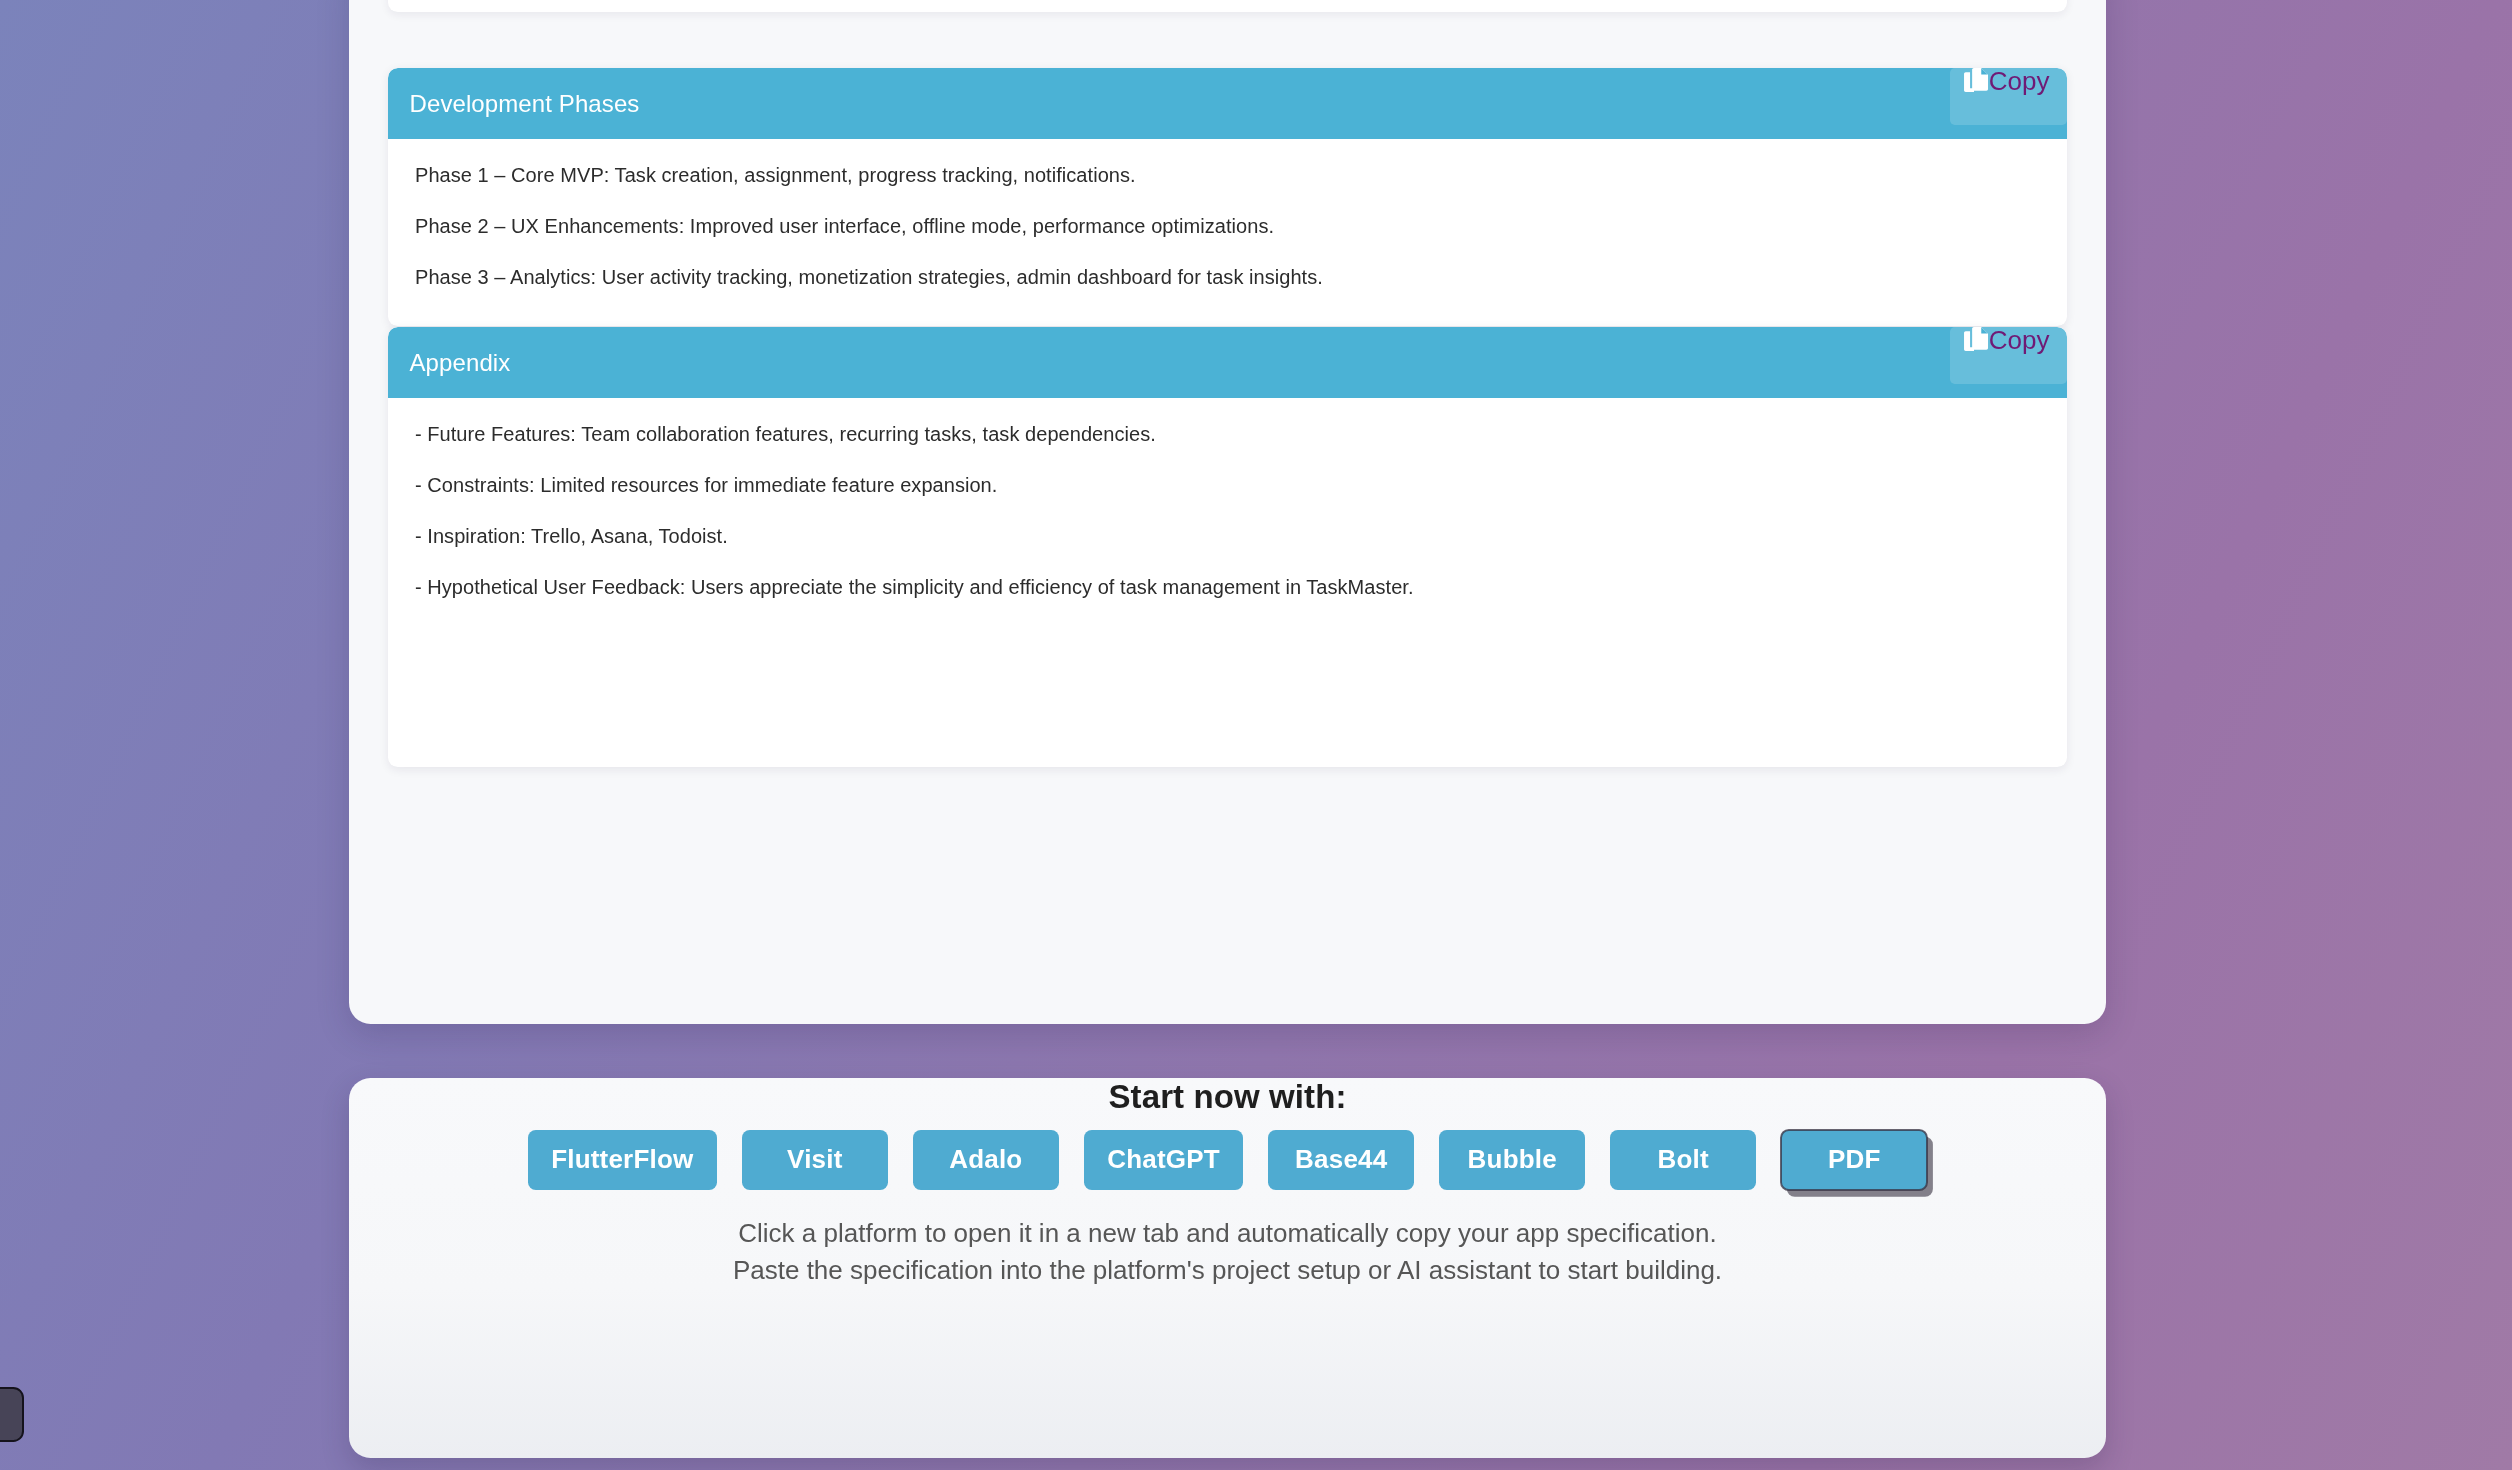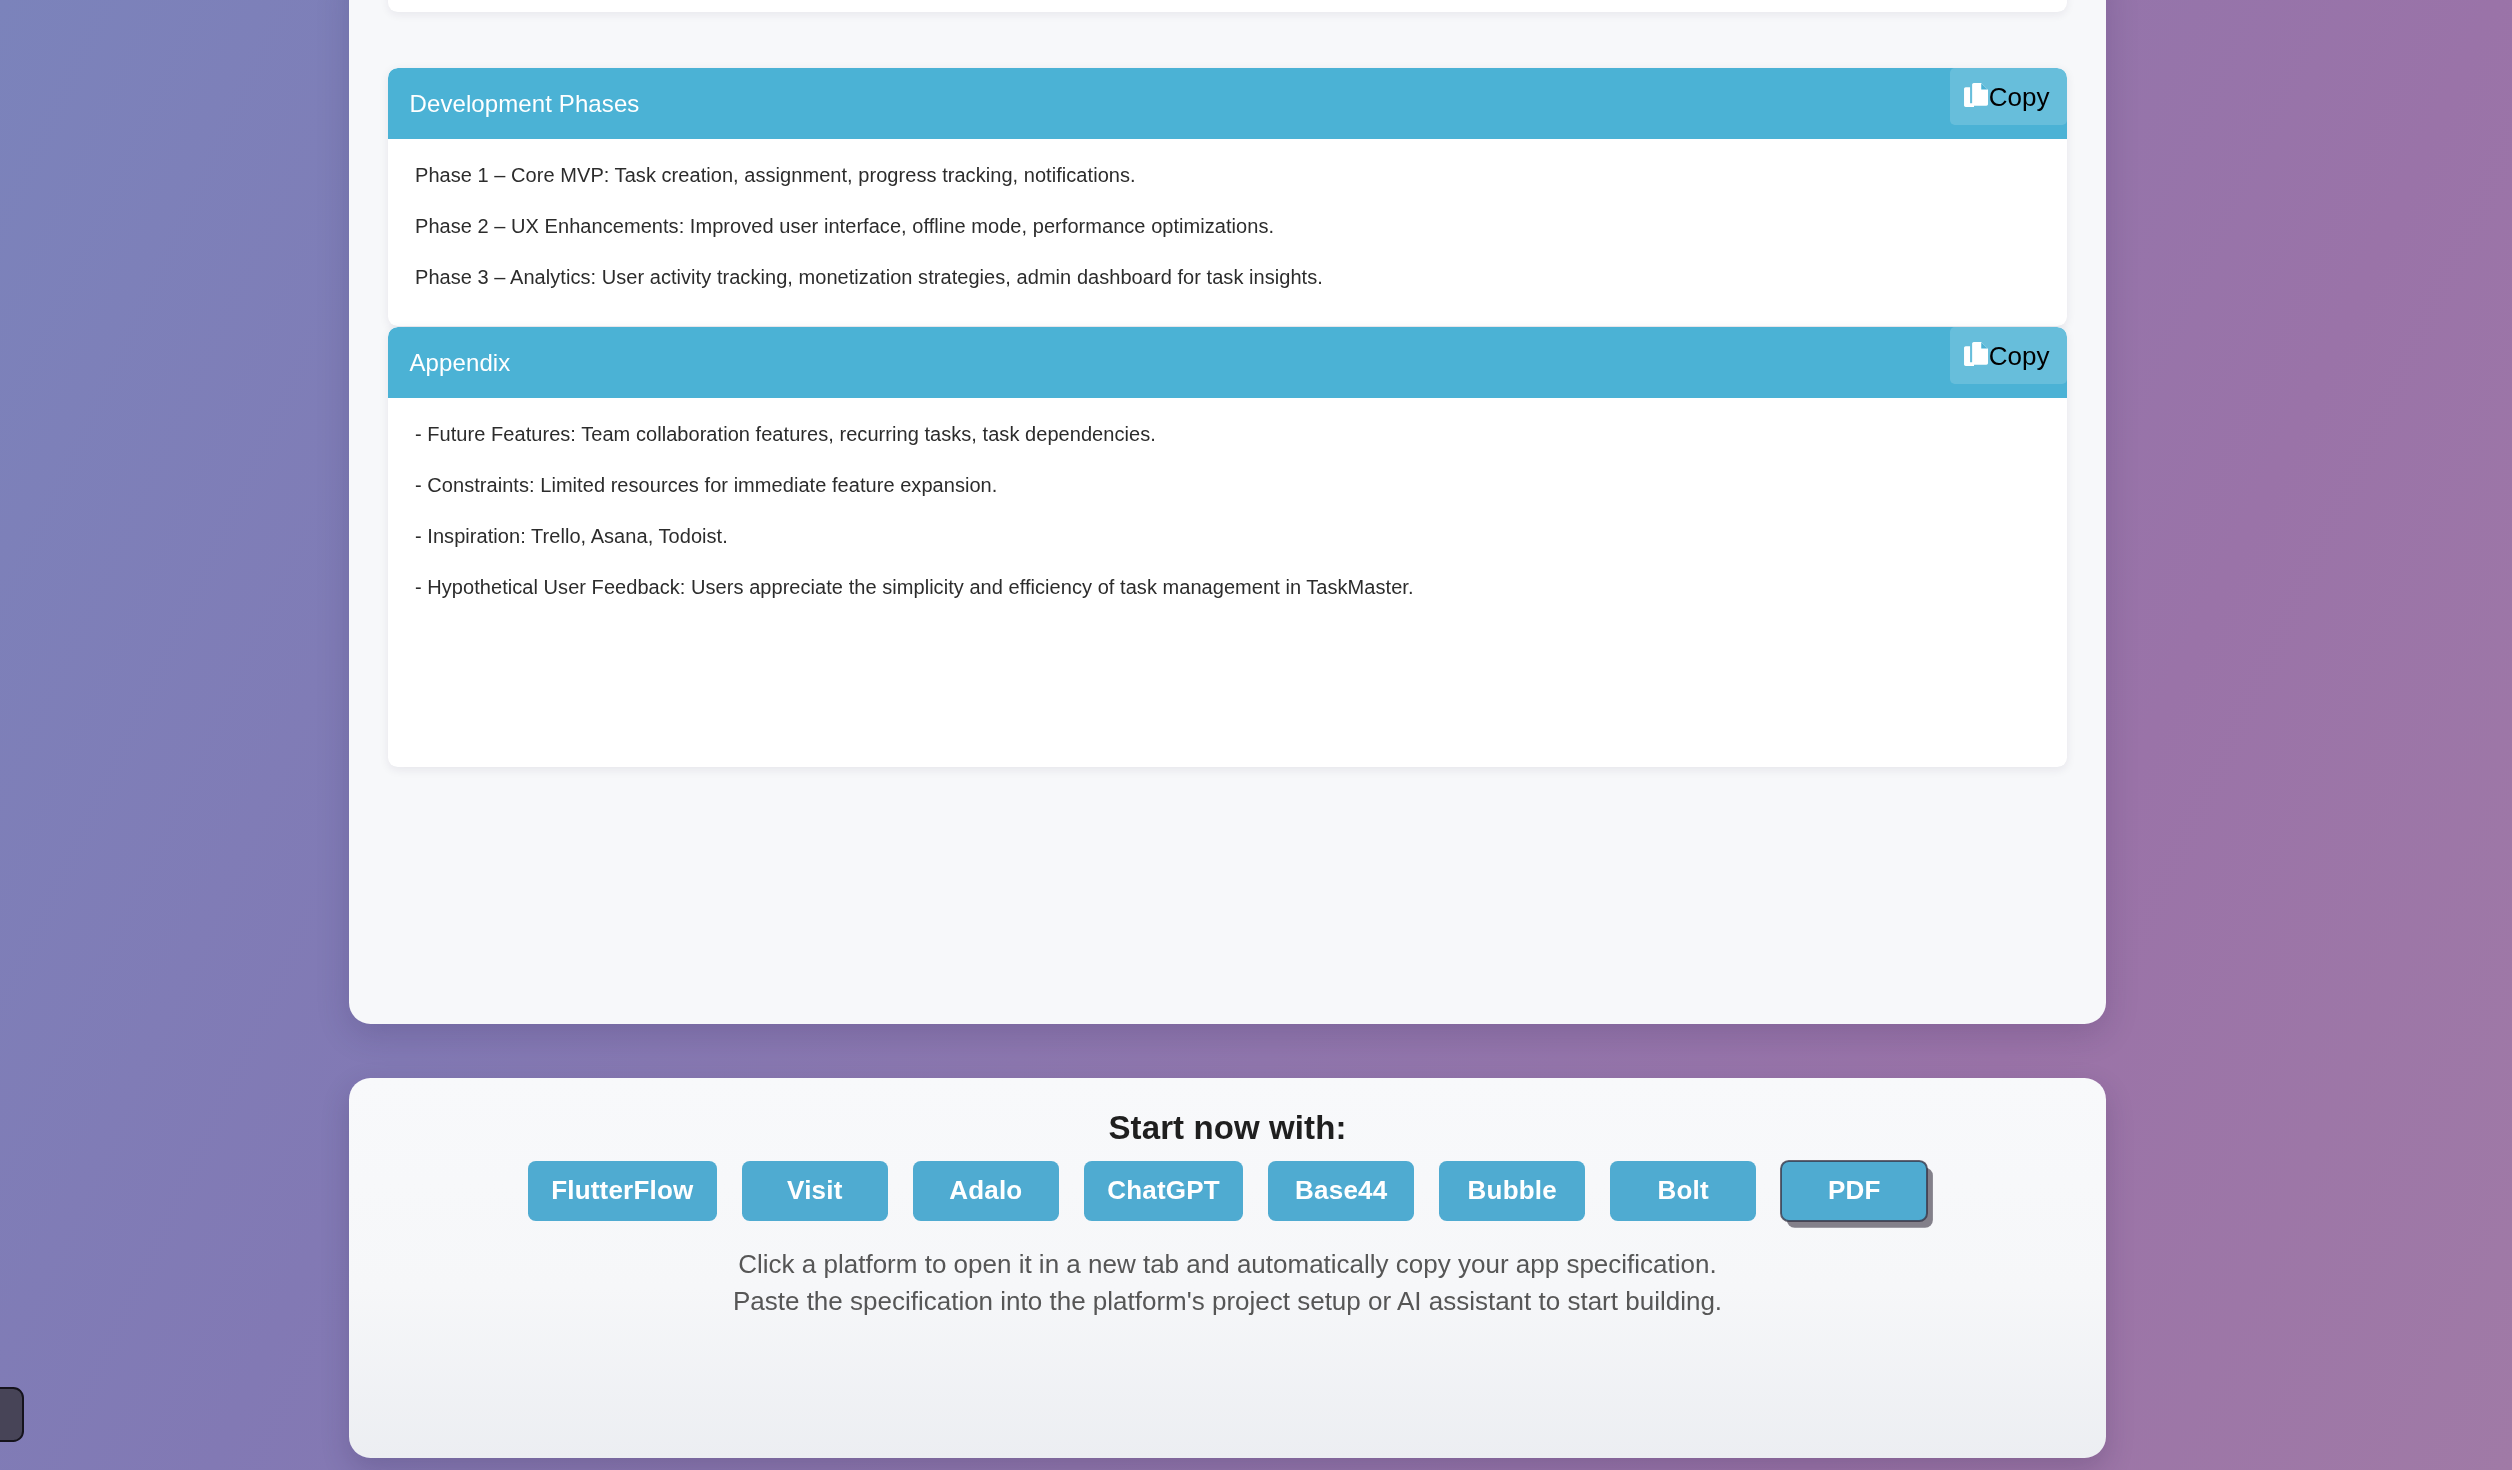--- a/index.html
+++ b/index.html
@@ -73,24 +73,23 @@
   .copy-btn {
     position: absolute;
     right: 0px;
     top: 0px;
     height: 57px;
     padding: 0 17.6px 0 13.7px;
     background: rgba(255, 255, 255, 0.16);
     border: none;
     border-radius: 4.9px;
     display: flex;
-    align-items: center;
     gap: 0;
     cursor: pointer;
-    color: #000000;
+    color: #701a75;
     font-family: "Liberation Sans", sans-serif;
     font-size: 26px;
     font-weight: 400;
   }
   .copy-icon {
     width: 25px;
     height: 27px;
     display: block;
     flex: 0 0 auto;
   }
@@ -113,21 +112,20 @@
     position: absolute;
     left: 349px;
     top: 1078px;
     width: 1757px;
     height: 380px;
     background: linear-gradient(180deg, #f8f9fb 0%, #f6f7f9 55%, #eceef2 100%);
     border-radius: 21.5px;
     box-shadow: 0 11.7px 29px rgba(40, 30, 70, 0.20);
     text-align: center;
     box-sizing: border-box;
-    padding-top: 31px;
   }
   .footer-title {
     font-size: 33px;
     font-weight: 700;
     color: #1f1f1f;
     margin: 0 0 13.7px 0;
     letter-spacing: 0.1px;
   }
   .footer-sub {
     font-size: 26px;

